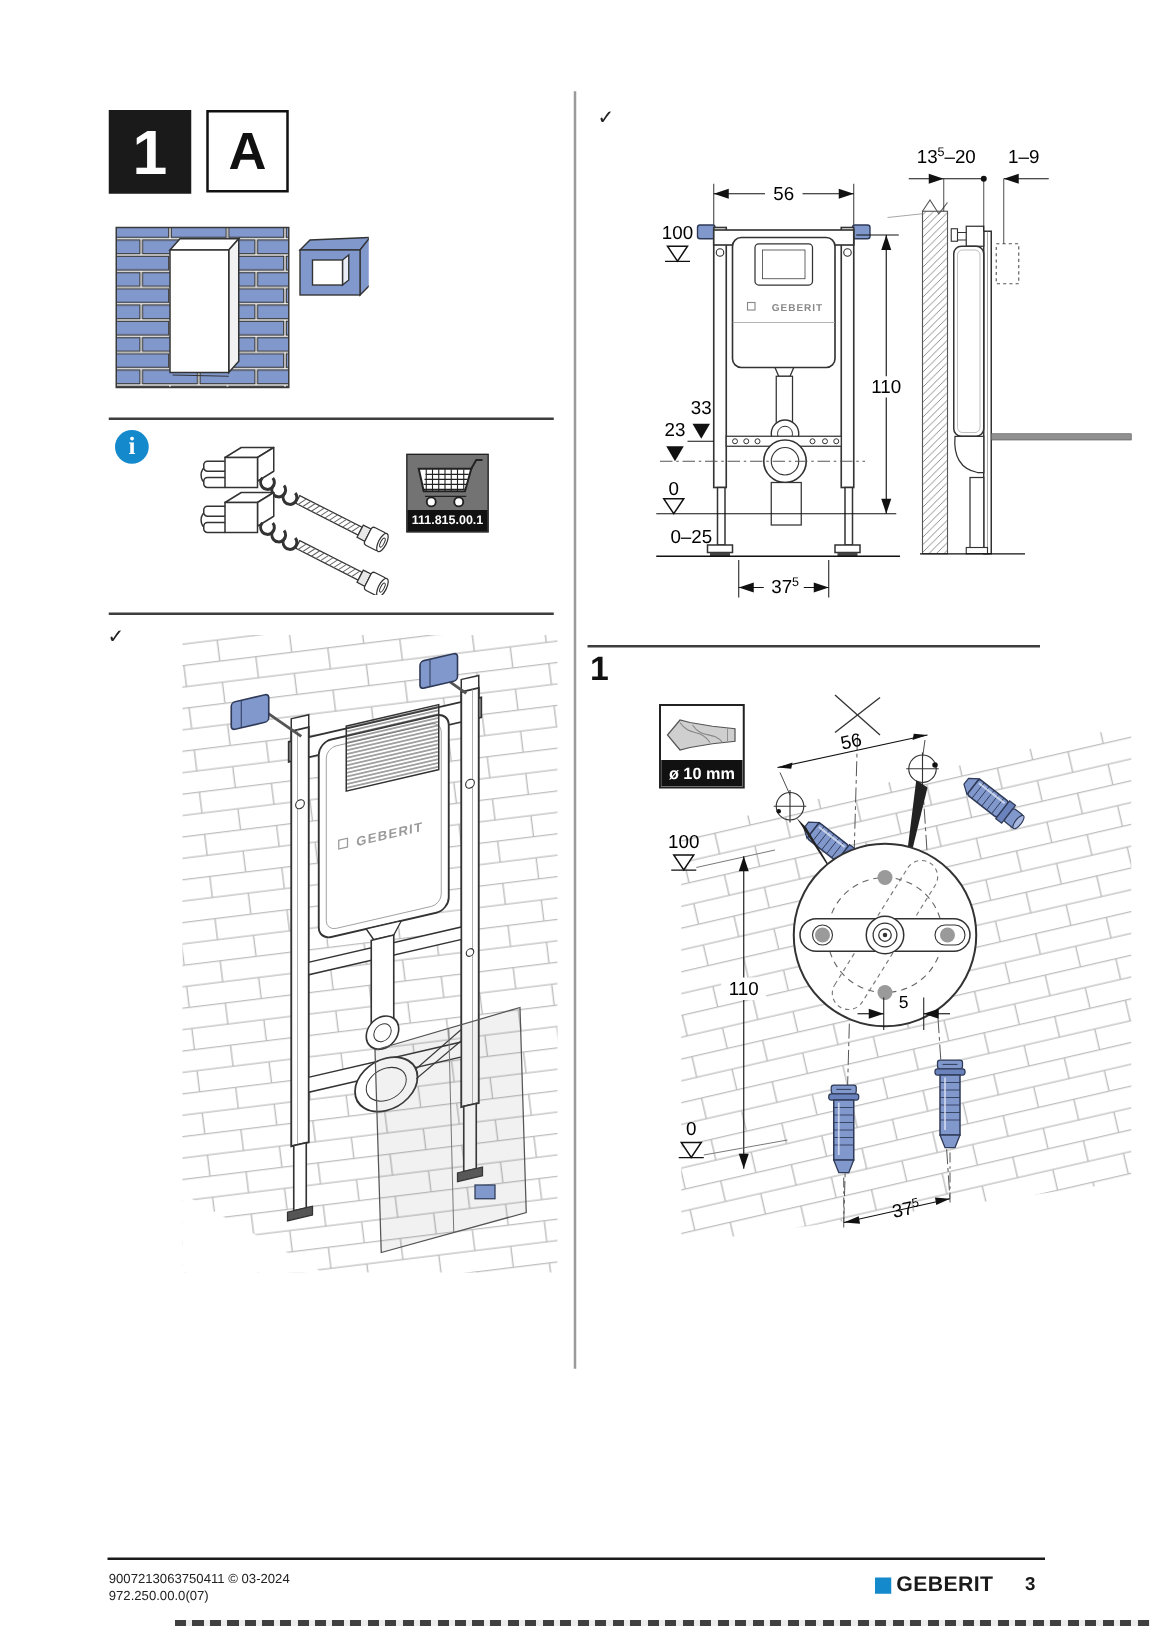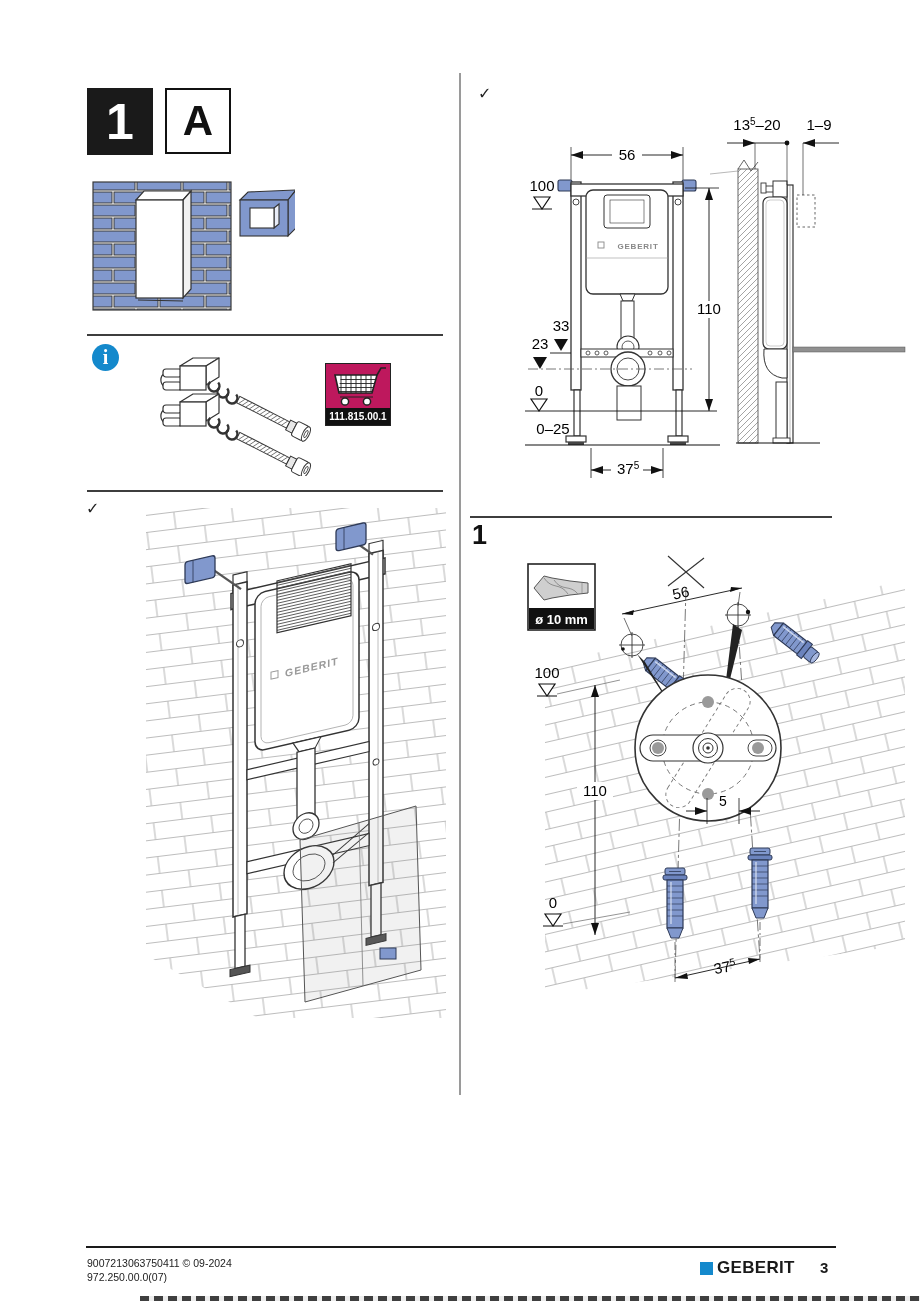--- a/index.html
+++ b/index.html
@@ -9,21 +9,21 @@
   .badge-black{left:87px;top:88px;width:66px;height:67px;background:#1a1a1a;color:#fff;
         display:flex;align-items:center;justify-content:center;font-size:50px;font-weight:bold;}
   .badge-white{left:165px;top:88px;width:62px;height:62px;background:#fff;border:2.5px solid #111;color:#111;
         display:flex;align-items:center;justify-content:center;font-size:42px;font-weight:bold;}
   .rule{background:#3d3d3d;height:2px;}
   .vrule{background:#9a9a9a;width:2px;}
   .check{font-size:16px;font-weight:bold;color:#222;}
   .info-icon{left:92px;top:344px;width:27px;height:27px;border-radius:50%;background:#1489cc;color:#fff;
         display:flex;align-items:center;justify-content:center;
         font-family:"Liberation Serif","DejaVu Serif",serif;font-size:20px;font-weight:bold;font-style:normal;}
-  .cart-box{left:325px;top:363px;width:66px;height:63px;border:1.6px solid #222;background:#be185d;box-sizing:border-box;}
+  .cart-box{left:325px;top:363px;width:66px;height:63px;border:1.6px solid #222;background:#737373;box-sizing:border-box;}
   .cart-label{position:absolute;left:0;bottom:0;width:100%;height:17px;background:#111;color:#fff;
         font-size:10px;font-weight:bold;display:flex;align-items:center;justify-content:center;letter-spacing:0;}
   .step-num{font-size:27px;font-weight:bold;color:#111;}
   .footer-text{font-size:10.5px;line-height:14px;color:#222;}
   .brand-square{width:13px;height:13px;background:#1489cc;}
   .brand-name{font-size:17px;font-weight:bold;letter-spacing:0.3px;color:#1a1a1a;}
   .page-num{font-size:15px;font-weight:bold;color:#1a1a1a;}
   .bottom-strip{left:140px;top:1296px;width:780px;height:5px;
         background:repeating-linear-gradient(90deg,#3f3f3f 0 9px,#ececec 9px 14px);}
   svg text{font-family:"Liberation Sans","DejaVu Sans",sans-serif;}
@@ -456,21 +456,21 @@
         <path d="M74,28 C82,40 90,32 98,44 M84,30 C92,42 100,34 108,44" fill="none" stroke="#888" stroke-width="0.9"></path>
         <line x1="112" y1="33" x2="112" y2="43" stroke="#888" stroke-width="0.7"></line>
       </g>
       <rect x="59" y="58" width="65" height="21" fill="#111"></rect>
       <text x="91.5" y="73.5" font-size="13" font-weight="bold" fill="#fff" text-anchor="middle">ø 10 mm</text>
     </g>
   </svg>
 
   <div class="abs rule" style="left:86px;top:1246px;width:750px;background:#1a1a1a;"></div>
   <div class="abs footer-text" style="left:87px;top:1256px;">
-    <div>9007213063750411 © 09-2024</div>
+    <div>9007213063750411 © 03-2024</div>
     <div>972.250.00.0(07)</div>
   </div>
   <div class="abs brand-square" style="left:700px;top:1262px;"></div>
   <div class="abs brand-name" style="left:717px;top:1258px;">GEBERIT</div>
   <div class="abs page-num" style="left:820px;top:1259px;">3</div>
   <div class="abs bottom-strip"></div>
 
 </div>
 
 </body></html>

